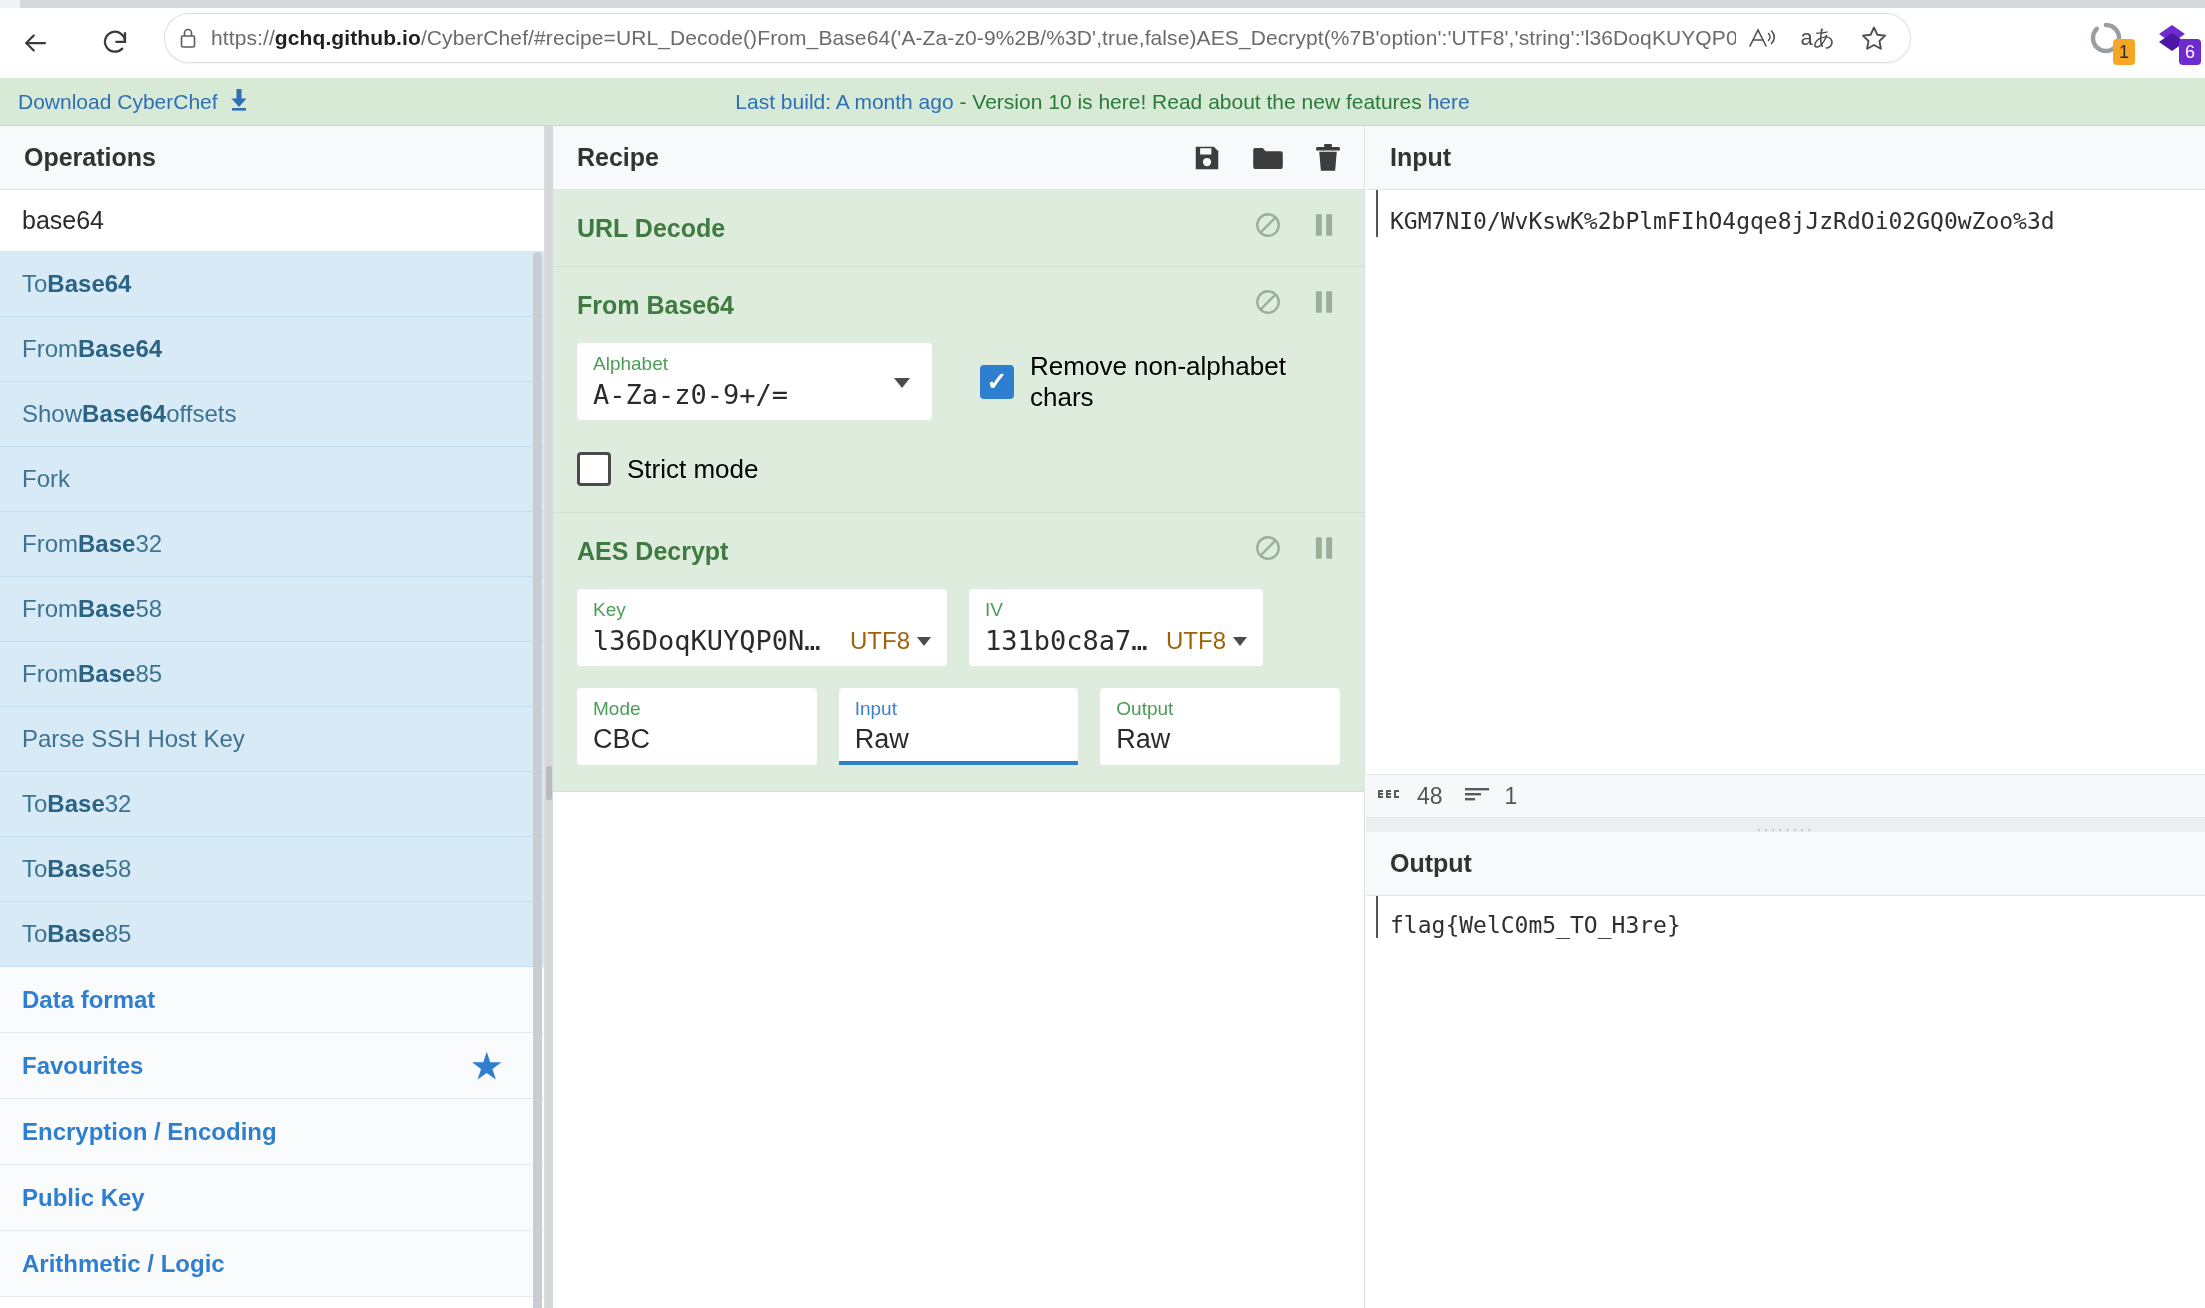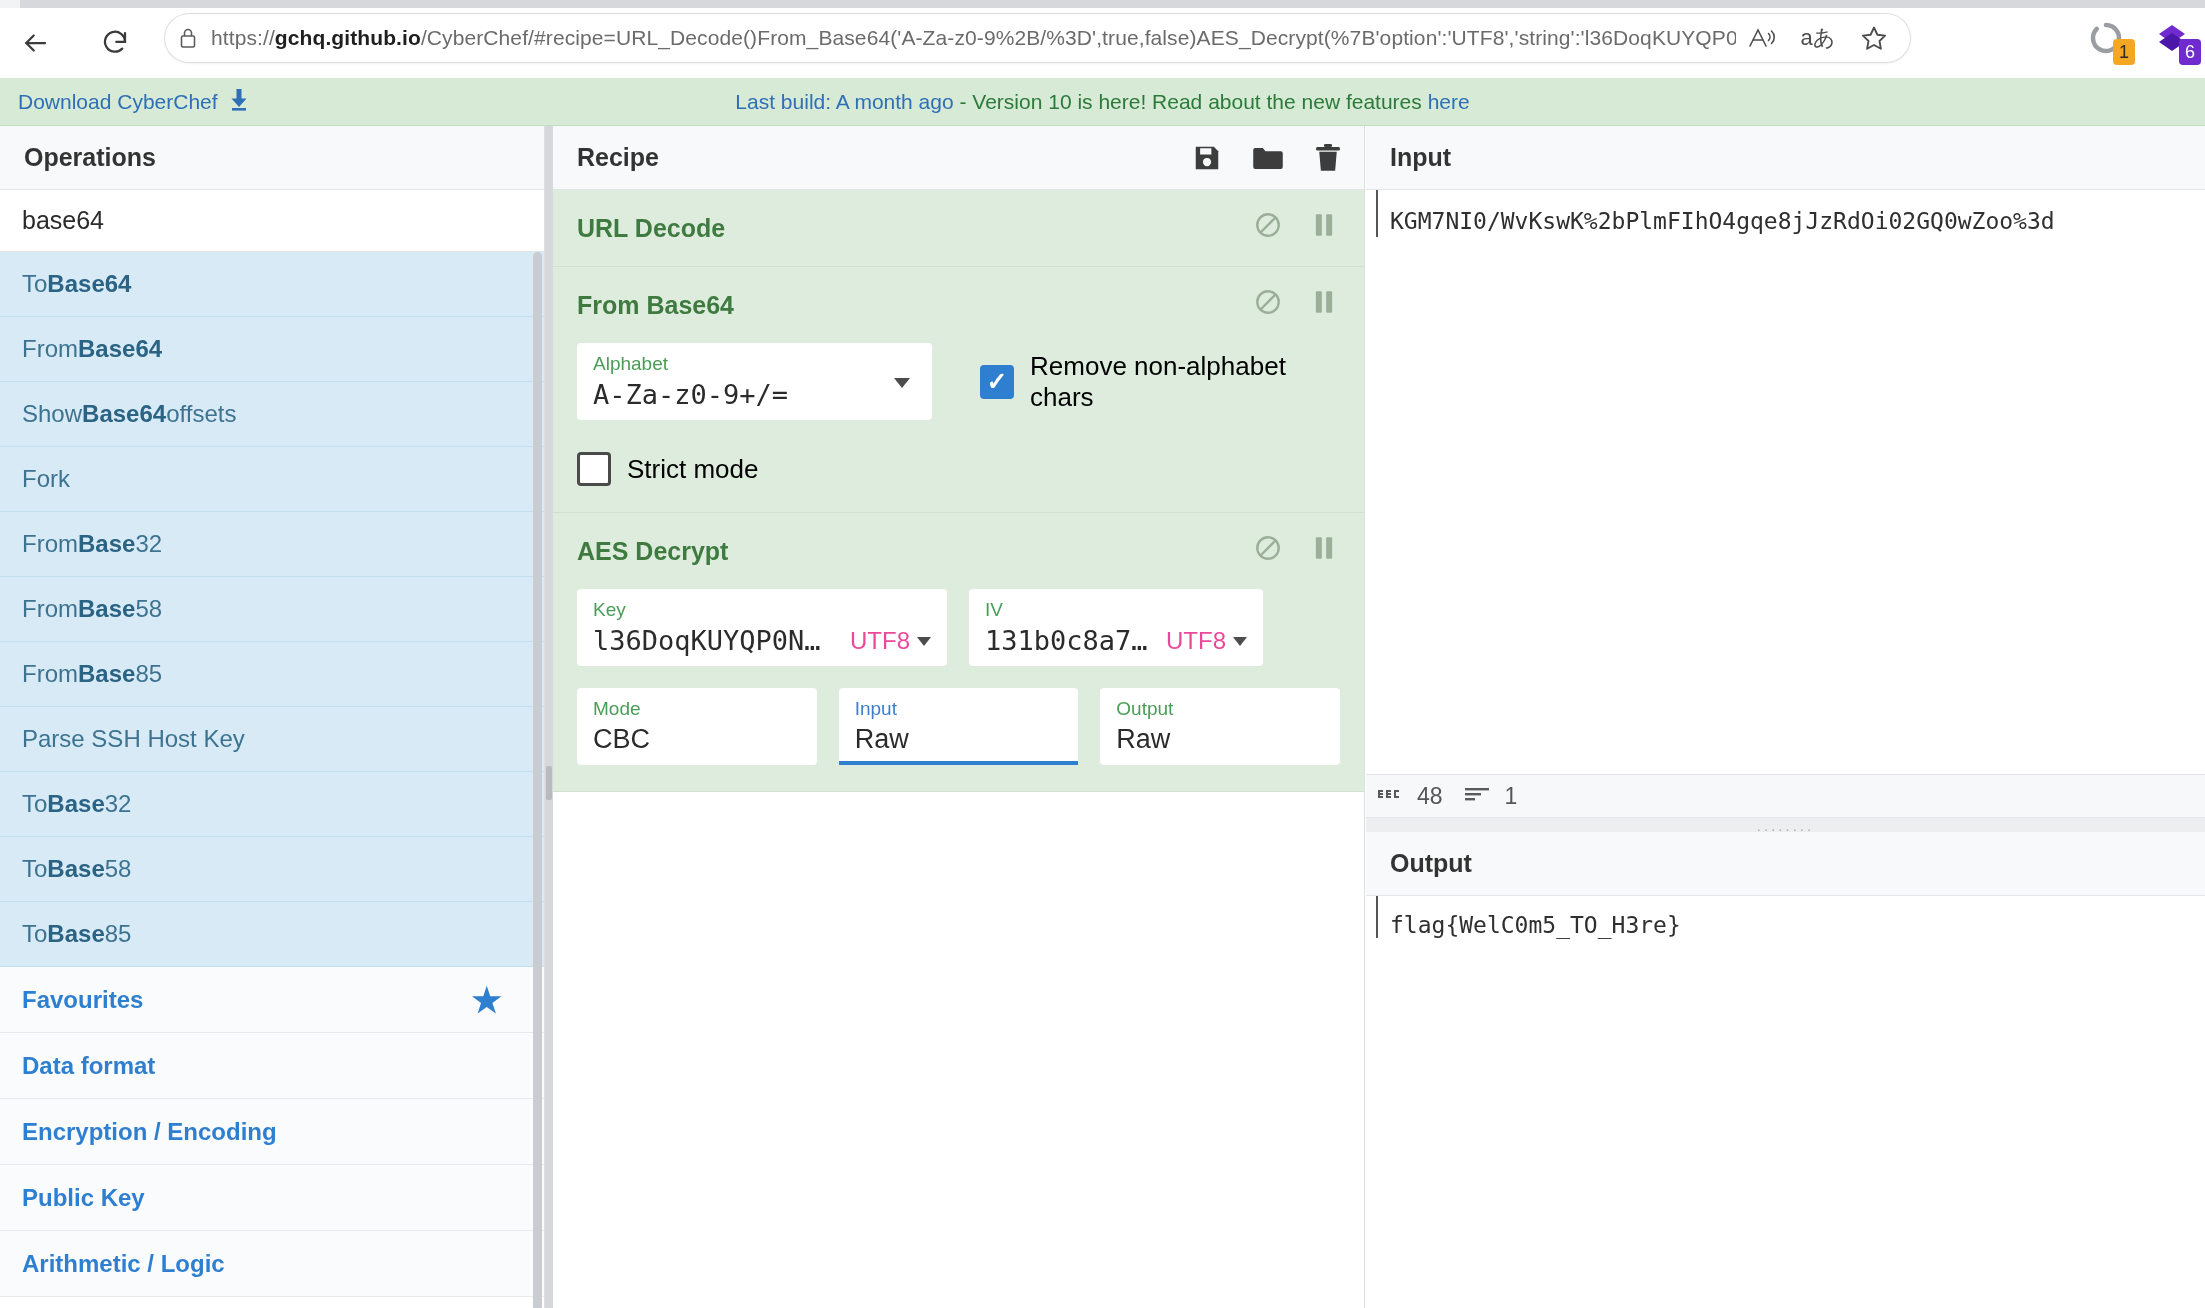--- a/index.html
+++ b/index.html
@@ -170,21 +170,21 @@
   .field .fcol { display: flex; flex-direction: column; flex: 1 1 auto; min-width: 0; }
   .field .flabel { font-size: 19px; color: #4a9d56; margin-bottom: 4px; }
   .field .flabel.focused { color: #3c7fd0; }
   .field .fvalue {
     font-size: 27px; color: #2b2b2b;
     font-family: "DejaVu Sans Mono", monospace;
     white-space: nowrap; overflow: hidden; text-overflow: ellipsis;
   }
   .field .fvalue.sans { font-family: "Liberation Sans", sans-serif; }
   .field .funit {
-    font-size: 24px; color: #ec4899; margin-left: 14px; white-space: nowrap;
+    font-size: 24px; color: #a16207; margin-left: 14px; white-space: nowrap;
     display: flex; align-items: center; gap: 7px; padding-bottom: 1px;
   }
   .field .caret-down {
     width: 0; height: 0; border-left: 7px solid transparent; border-right: 7px solid transparent;
     border-top: 9px solid #4c4c4c;
   }
   .field.focused-field::after {
     content: ""; position: absolute; left: 0; right: 0; bottom: 0; height: 4px;
     background: #2f7fd0;
   }
@@ -363,25 +363,25 @@
           <span>58</span>
         </div>
         <div class="op-item">
           <span>To </span>
           <b>Base</b>
           <span>85</span>
         </div>
       </div>
     <div id="ops-categories">
         <div class="cat-item">
+          <span>Data format</span>
+        </div>
+        <div class="cat-item">
           <span>Favourites</span>
           <span id="fav-star">★</span>
-        </div>
-        <div class="cat-item">
-          <span>Data format</span>
         </div>
         <div class="cat-item">
           <span>Encryption / Encoding</span>
         </div>
         <div class="cat-item">
           <span>Public Key</span>
         </div>
         <div class="cat-item">
           <span>Arithmetic / Logic</span>
         </div>

